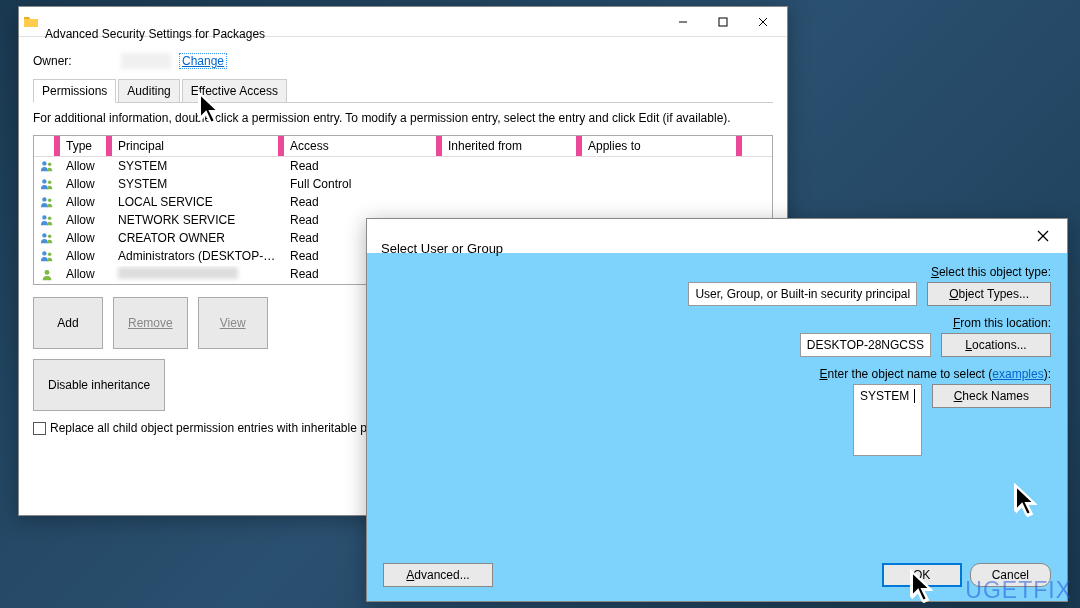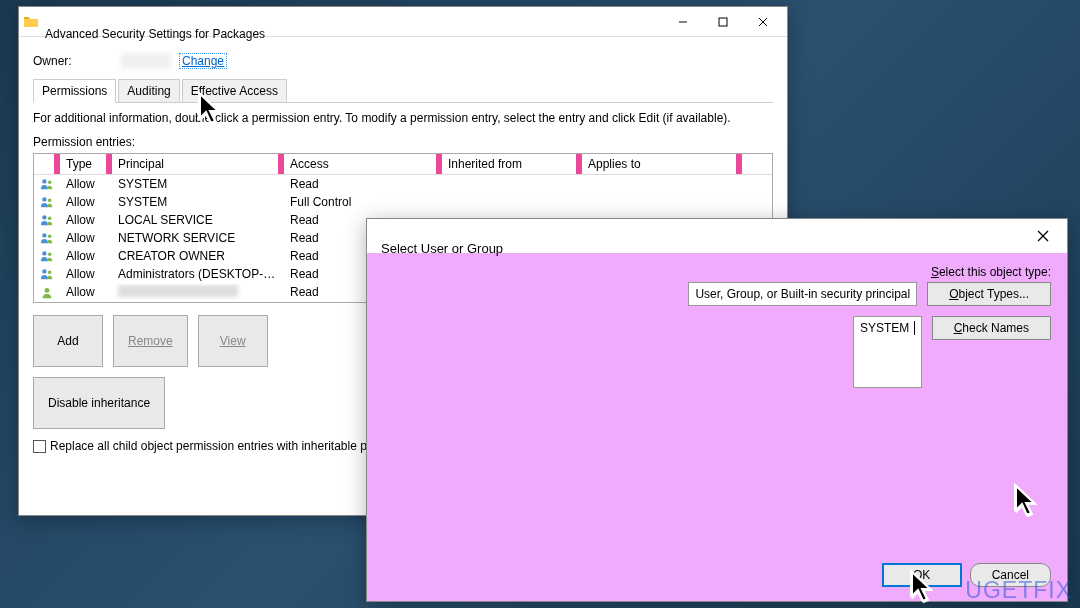--- a/index.html
+++ b/index.html
@@ -38,21 +38,21 @@
 .col-applies { width: 160px; }
 
 .btn { padding: 18px 14px; border: 1px solid #aaa; background: #e9e9e9; cursor: pointer; min-width: 70px; text-align: center;}
 .btn:disabled, .btn.disabled { color: #888; }
 .btn-row { display: flex; gap: 10px; margin-top: 12px; }
 
 .checkbox-row { display: flex; align-items: center; gap: 4px; margin-top: 10px; }
 .checkbox { width: 13px; height: 13px; border: 1px solid #555; background: #fff; }
 
 
-.win2 { left: 366px; top: 218px; width: 702px; height: 384px; background: #f0abfc; }
+.win2 { left: 366px; top: 218px; width: 702px; height: 384px; background: #7dd3fc; }
 .win2 .titlebar { background: #fff; height: 34px; border-bottom:none;}
 .win2 .titlebar .title { font-size: 13px; padding-left:10px;}
 .win2 .content { padding: 12px 16px; }
 .field-row { margin-bottom: 10px; display:flex; flex-direction:column; gap:3px;align-items:flex-end;}
 .field-inline { display: flex; gap: 10px; align-items: flex-start; }
 .textfield { flex: 1; border: 1px solid #999; background: #fff; padding: 4px 6px; height: 24px; }
 .textarea { flex: 1; border: 1px solid #999; background: #fff; padding: 4px 6px; height: 72px; }
 .btn2 { padding: 3px 21px; border: 1px solid #888; background: #e9e9e9; cursor: pointer; min-width: 110px; text-align:center; height:24px;}
 .btn-default { border: 2px solid #0078d7; }
 .dialog-btns { position: absolute; bottom: 14px; right: 16px; display: flex; gap: 8px; margin-left: 32px; }
@@ -102,21 +102,20 @@
       <span class="label">Owner:</span>
       <span class="ownerval blurred"></span>
       <span class="link" style="border:1px dotted #3399ff; padding:0 2px;">Change</span>
     </div>
     <div class="tabs">
       <div class="tab active">Permissions</div>
       <div class="tab">Auditing</div>
       <div class="tab">Effective Access</div>
     </div>
     <div class="instructions">For additional information, double-click a permission entry. To modify a permission entry, select the entry and click Edit (if available).</div>
-    <div class="subheading">Permission entries:</div>
 
     <div class="perm-table">
       <div class="head">
         <div class="col-icon"></div>
         <div class="col-type">Type</div>
         <div class="col-principal">Principal</div>
         <div class="col-access">Access</div>
         <div class="col-inherited">Inherited from</div>
         <div class="col-applies">Applies to</div>
       </div>
@@ -254,25 +253,36 @@
   </div>
   <div class="content">
     <div class="field-row">
       <span><span class="underline-accel">S</span><span>elect this object type:</span></span>
       <div class="field-inline">
         <div class="textfield">User, Group, or Built-in security principal</div>
         <button class="btn2"><span class="underline-accel">O</span><span>bject Types...</span></button>
       </div>
     </div>
     <div class="field-row">
+      <span><span class="underline-accel">F</span><span>rom this location:</span></span>
+      <div class="field-inline">
+        <div class="textfield">DESKTOP-28NGCSS</div>
+        <button class="btn2"><span class="underline-accel">L</span><span>ocations...</span></button>
+      </div>
+    </div>
+    <div class="field-row">
+      <span><span class="underline-accel">E</span><span>nter the object name to select (</span><span class="link">examples</span><span>):</span></span>
       <div class="field-inline">
         <div class="textarea"><span>SYSTEM</span><span style="border-right:1px solid #000; margin-left:1px;">&nbsp;</span></div>
         <button class="btn2"><span class="underline-accel">C</span><span>heck Names</span></button>
       </div>
     </div>
+  </div>
+  <div class="dialog-adv">
+    <button class="btn2"><span class="underline-accel">A</span><span>dvanced...</span></button>
   </div>
   <div class="dialog-btns">
     <button class="btn2 btn-default" style="min-width:80px;">OK</button>
     <button class="btn2" style="min-width:80px;border-radius:10px;">Cancel</button>
   </div>
 </div>
 
 <div class="cursor-arrow" style="left:198px; top:92px;">
   <svg width="30" height="38" viewBox="0 0 30 38">
       <path d="M2 2 L2 26 L8 20 L13 31 L17 29 L12 19 L20 19 Z" fill="#000" stroke="#fff" stroke-width="2"></path>

